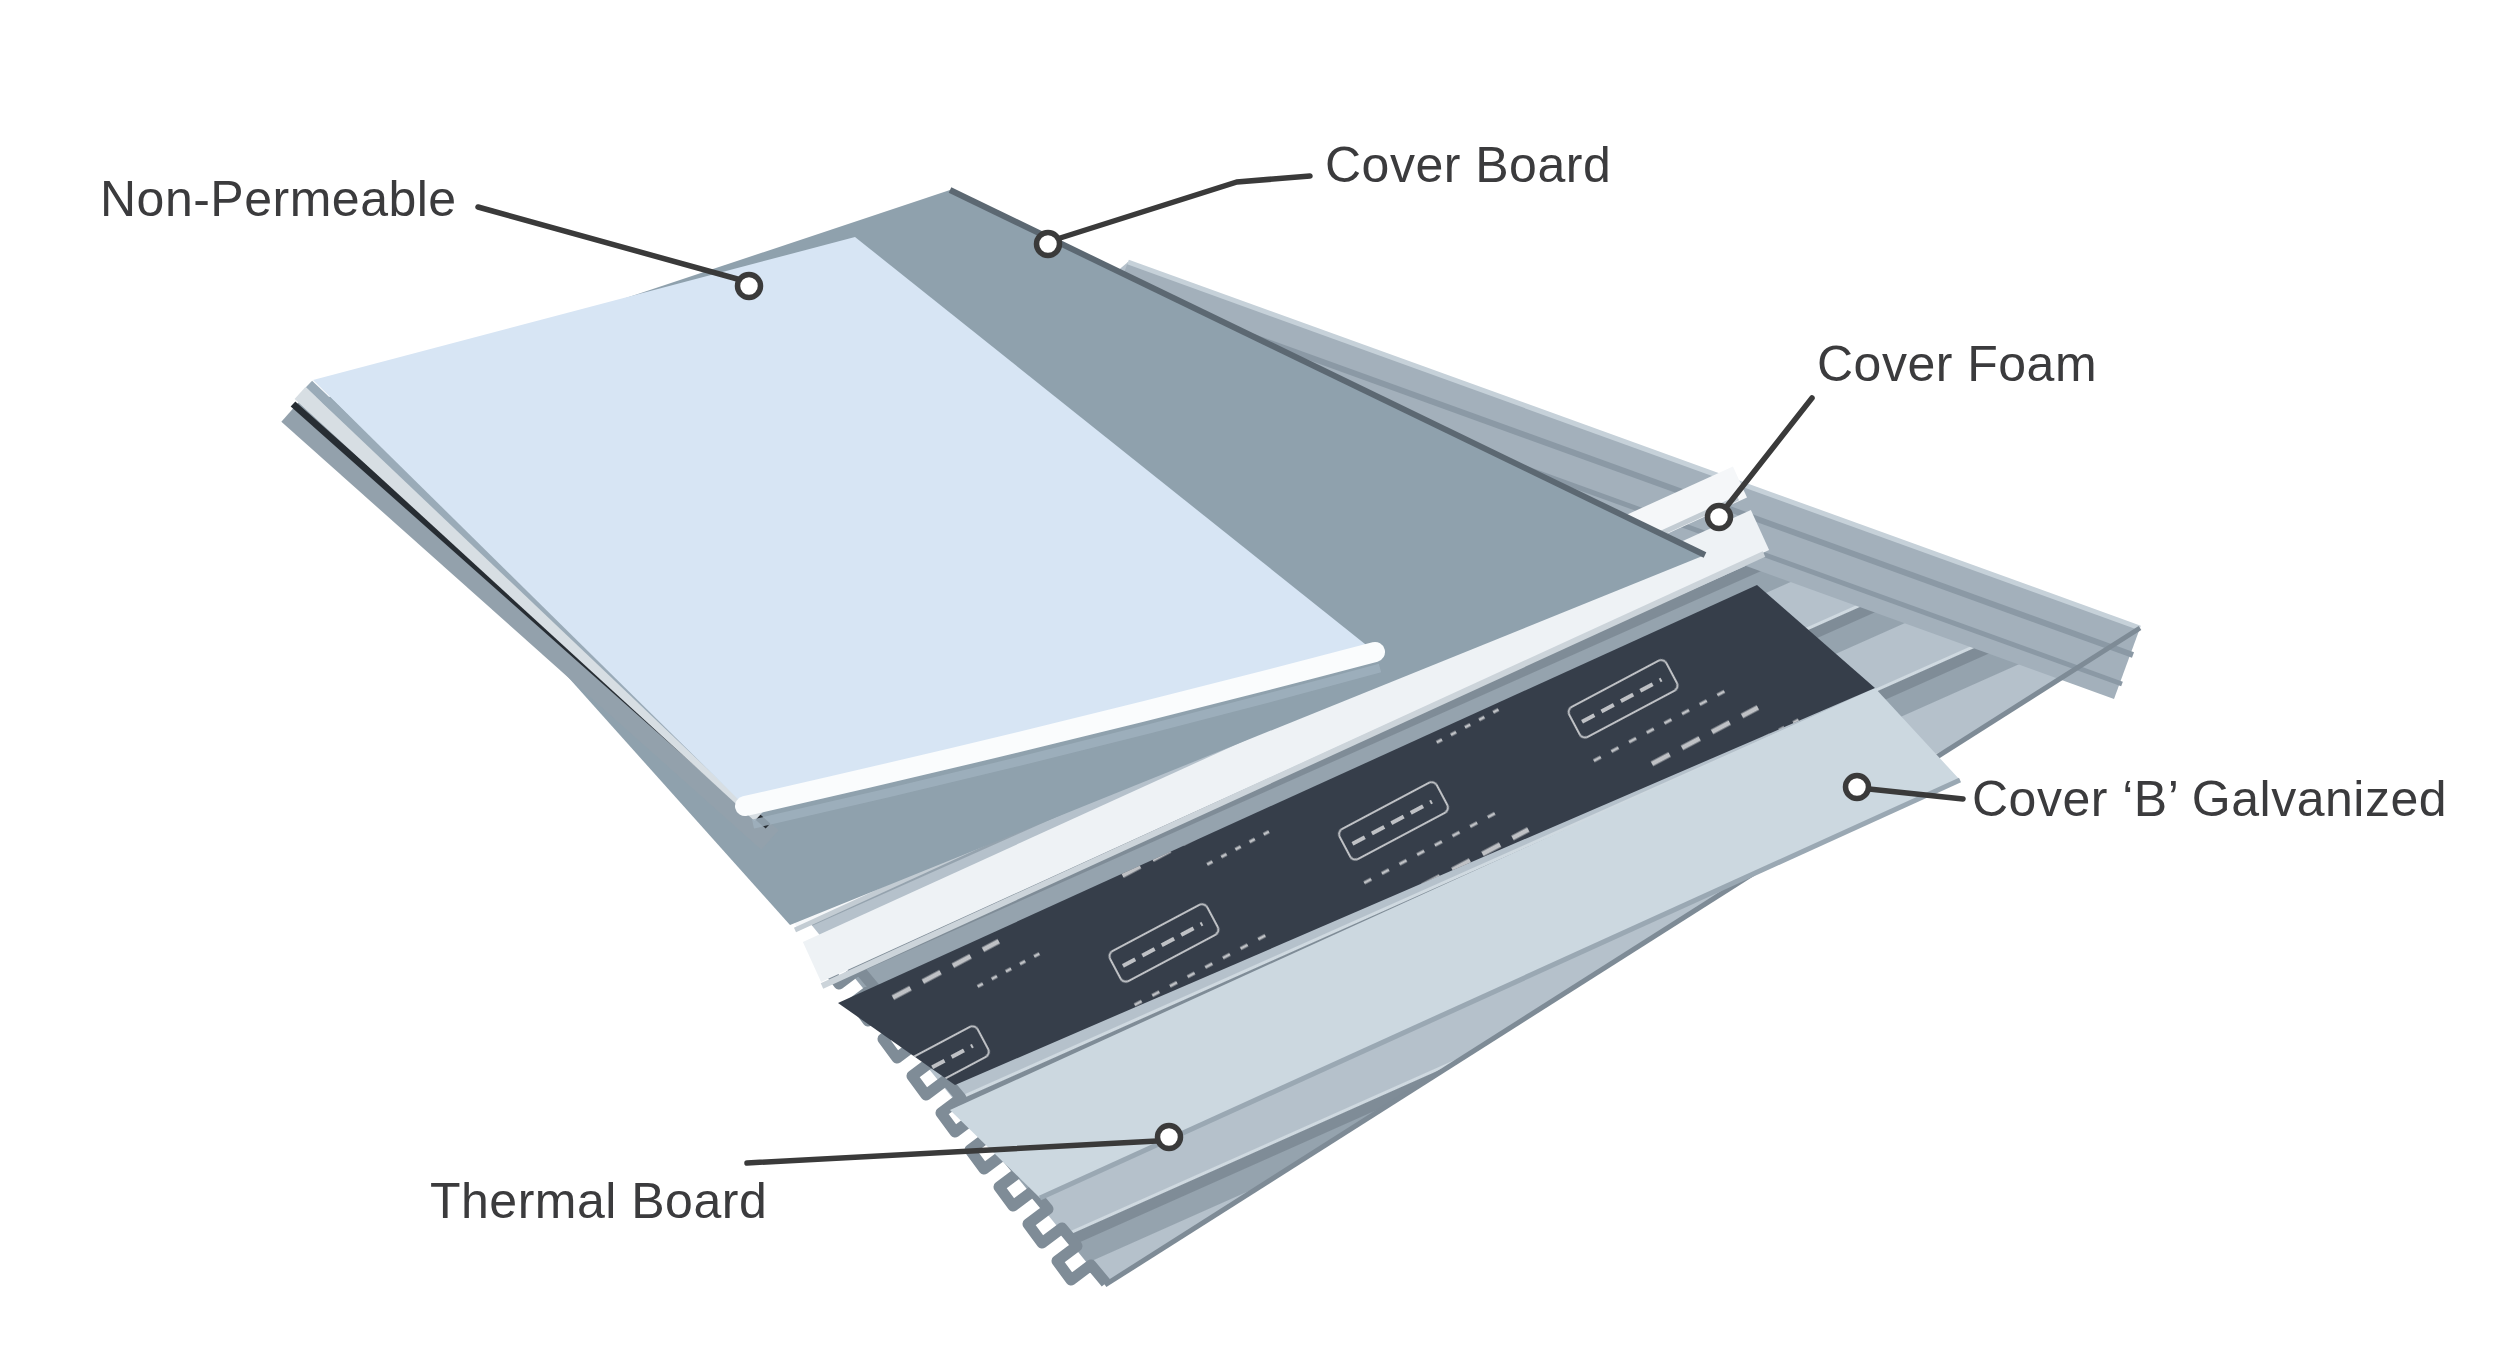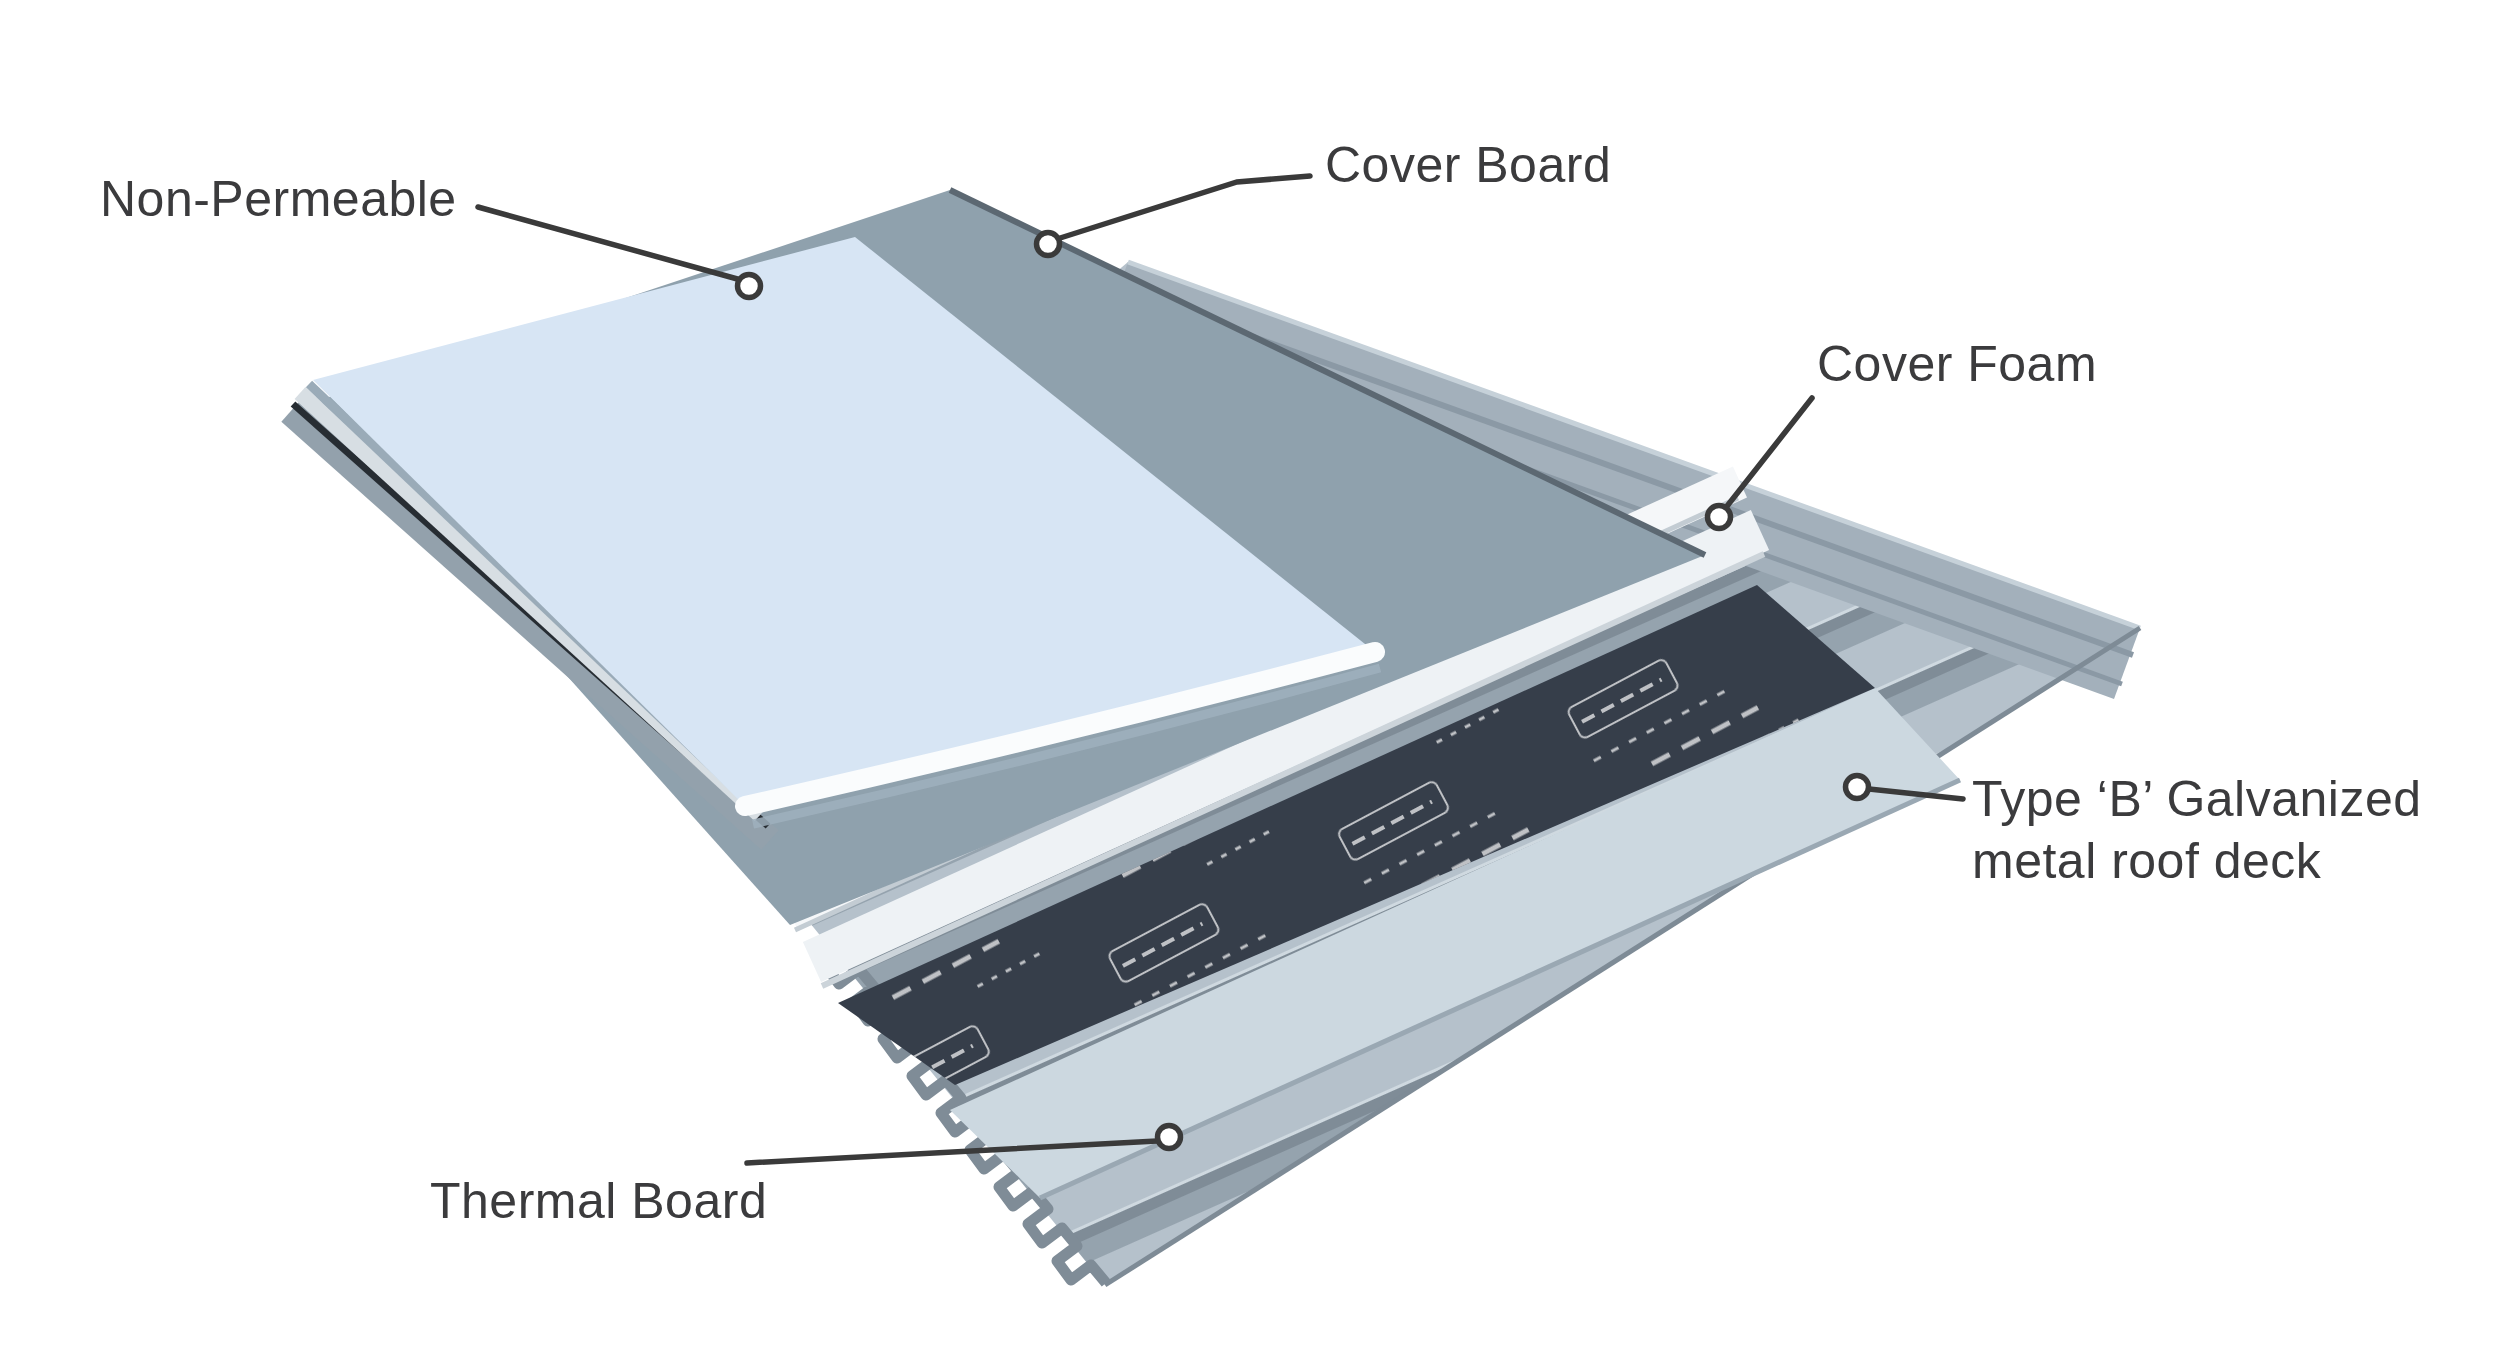--- a/index.html
+++ b/index.html
@@ -123,18 +123,17 @@
     </g>
   </svg>
 
   <div class="label lbl-cover-board">Cover Board</div>
 
   <div class="label lbl-non-permeable">Non-Permeable</div>
 
   <div class="label lbl-rigid-foam">Cover Foam</div>
 
   <div class="label lbl-metal-deck">
-    <div>Type ‘B’ Galvanized</div>
-    <div>metal roof deck</div>
+    <div>Cover ‘B’ Galvanized</div>
   </div>
 
   <div class="label lbl-thermal-board">Thermal Board</div>
 </div>
 
 </body></html>

